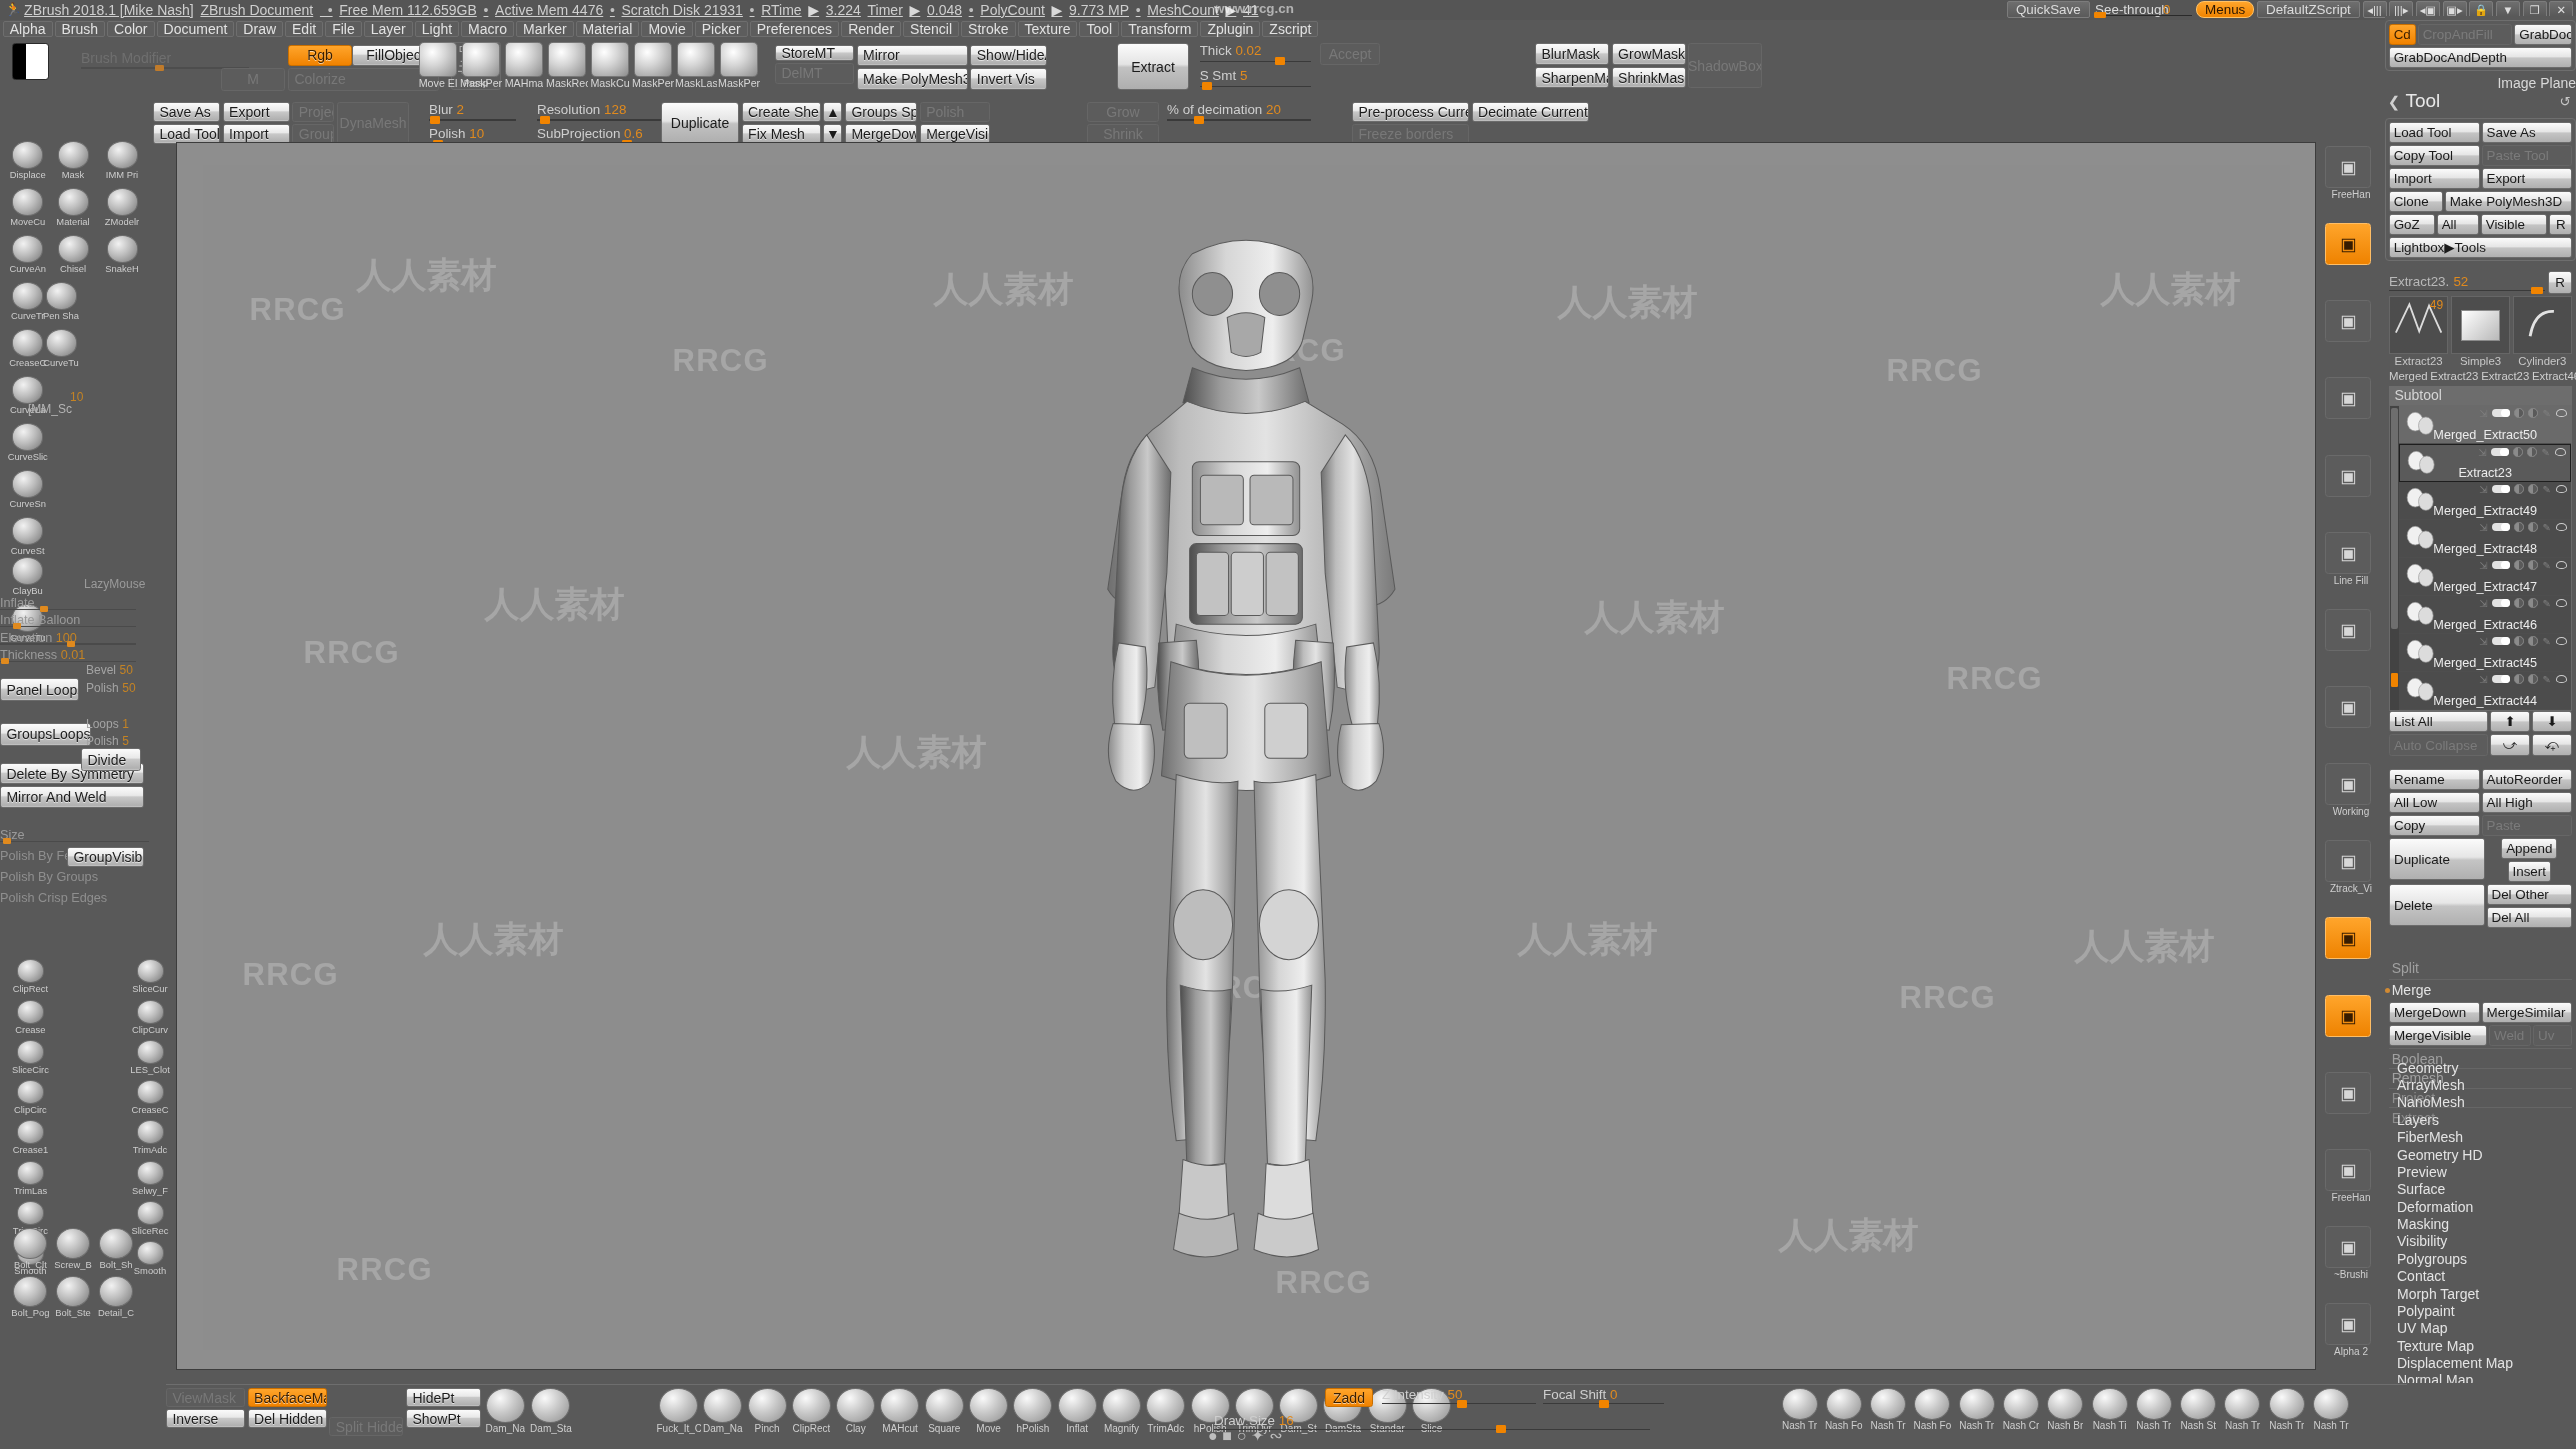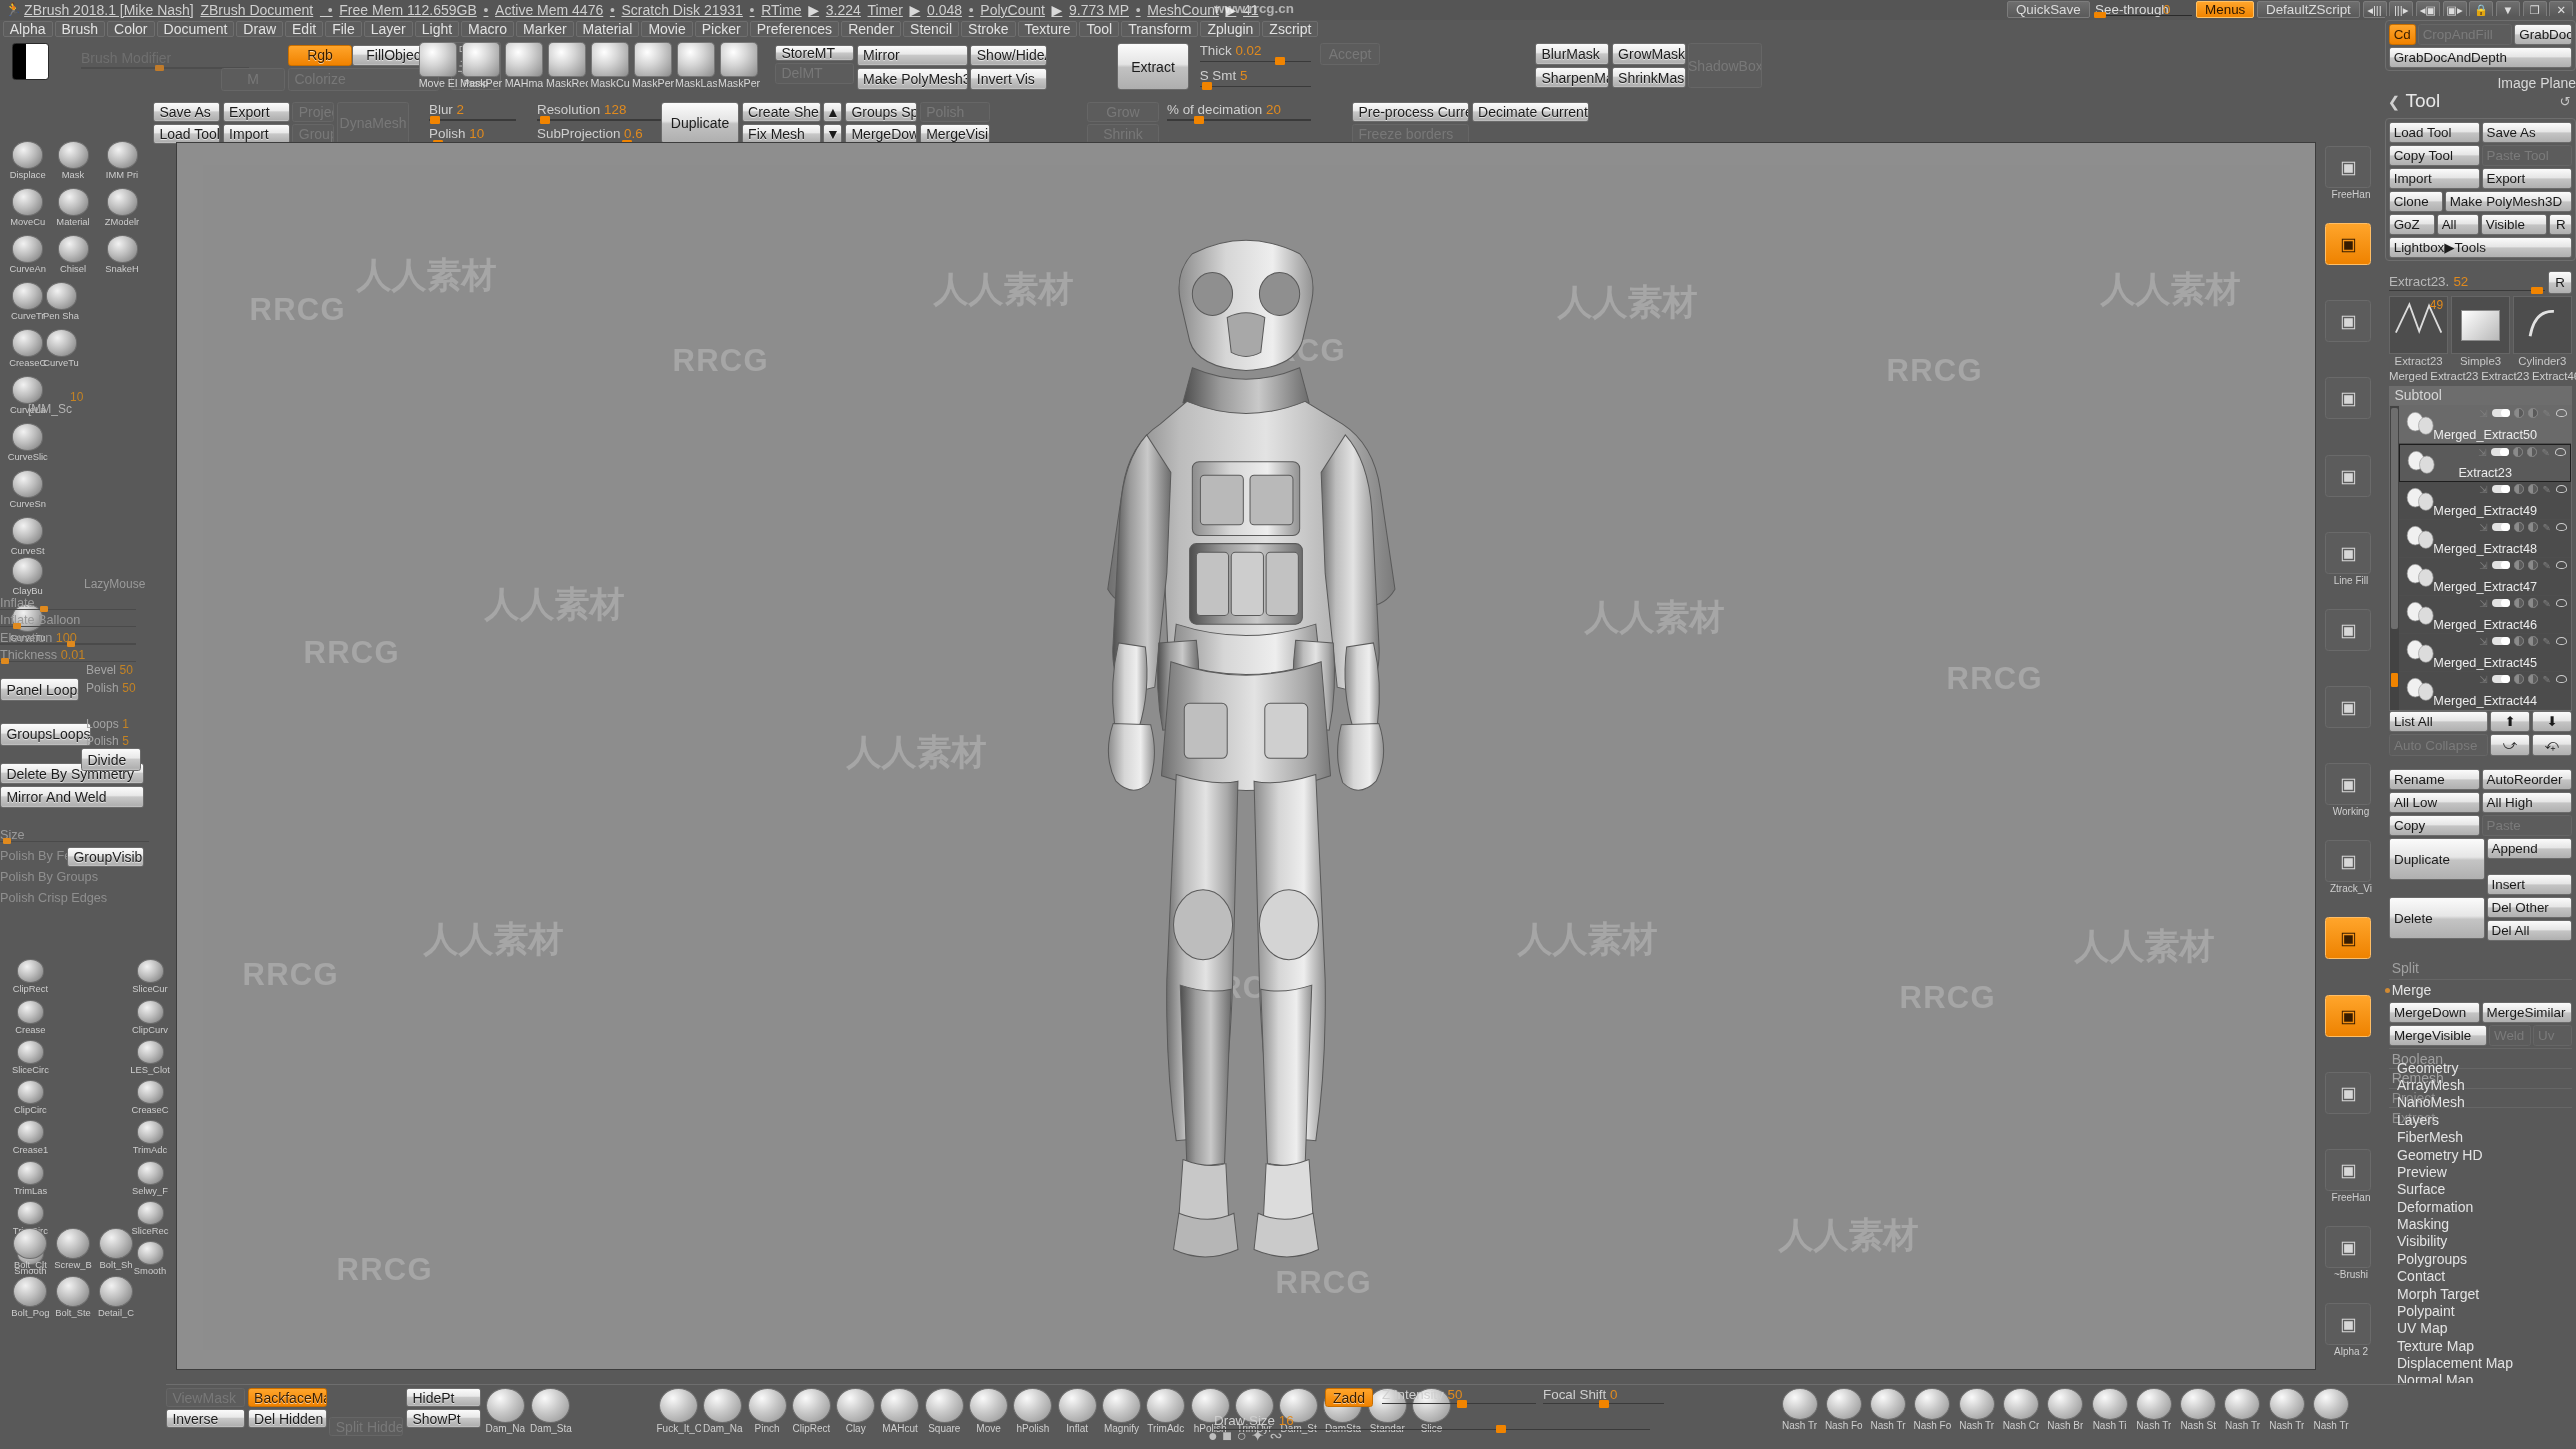--- a/index.html
+++ b/index.html
@@ -50,21 +50,21 @@
   .titleright {
     position:absolute; right:2.7px; top:1.3px; height:17.4px;
     display:flex; align-items:center; gap:2.7px;
   }
   .tb-btn {
     background:linear-gradient(to bottom,#6e6e6e,#5a5a5a);
     border:0.7px solid #7c7c7c; border-radius:2px;
     color:#dcdcdc; font-size:13.4px; padding:1.3px 8px; height:17px;
     display:flex;align-items:center;
   }
-  .tb-btn.on{ background:linear-gradient(to bottom,#ffa52b,#f18400); color:#2b1600; border-color:#ffc266; }
+  .tb-btn.on{ background:linear-gradient(to bottom,#ffa52b,#f18400); color:#2b1600; border-color:#ffc266;border-radius:8px; }
   .tb-slider{ position:relative; width:101px; height:17px; color:#dcdcdc; font-size:13.4px;}
   .tb-slider .lbl{position:absolute;left:2.7px;top:0.7px;}
   .tb-slider .val{position:absolute;right:23px;top:0.7px;color:#e08a1e;}
   .tb-slider .trk{position:absolute;left:1.3px;right:1.3px;bottom:2.7px;height:1.3px;background:#2a2a2a;}
   .tb-slider .knb{position:absolute;left:1.3px;bottom:0.7px;width:12px;height:5.4px;background:#f18400;border-radius:1.3px;}
   .icobtn{
     background:linear-gradient(to bottom,#6e6e6e,#585858);
     border:0.7px solid #7c7c7c;border-radius:2px;width:24px;height:17px;
     display:flex;align-items:center;justify-content:center;color:#ddd;font-size:11.4px;
   }
@@ -1153,21 +1153,21 @@
       <div class="rrow" style="margin-bottom:2px;">
         <div class="rbtn2">All Low</div>
         <div class="rbtn2">All High</div>
       </div>
       <div class="rrow" style="margin-bottom:2px;">
         <div class="rbtn2">Copy</div>
         <div class="rbtn2 dim">Paste</div>
       </div>
       <div class="rrow" style="margin-bottom:2px;">
         <div class="rbtn2" style="height:42px;">Duplicate</div>
-        <div style="flex:1;display:flex;flex-direction:column;gap:15px;">
+        <div style="flex:1;display:flex;flex-direction:column;gap:2px;align-items:center;">
           <div class="rbtn2">Append</div>
           <div class="rbtn2">Insert</div>
         </div>
       </div>
       <div class="rrow">
         <div class="rbtn2" style="height:42px;">Delete</div>
         <div style="flex:1;display:flex;flex-direction:column;gap:2px;">
           <div class="rbtn2">Del Other</div>
           <div class="rbtn2">Del All</div>
         </div>

